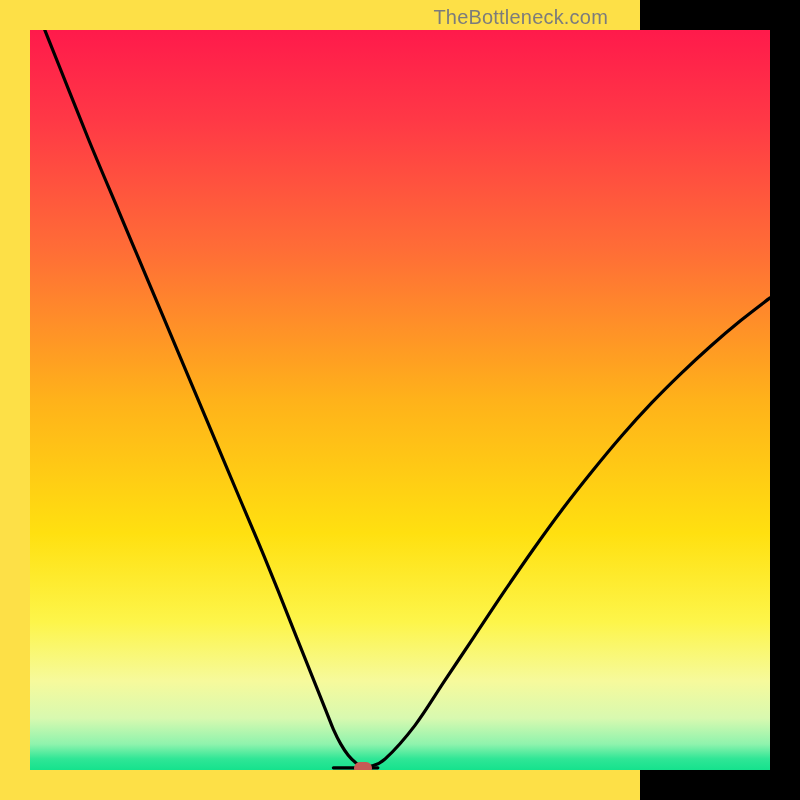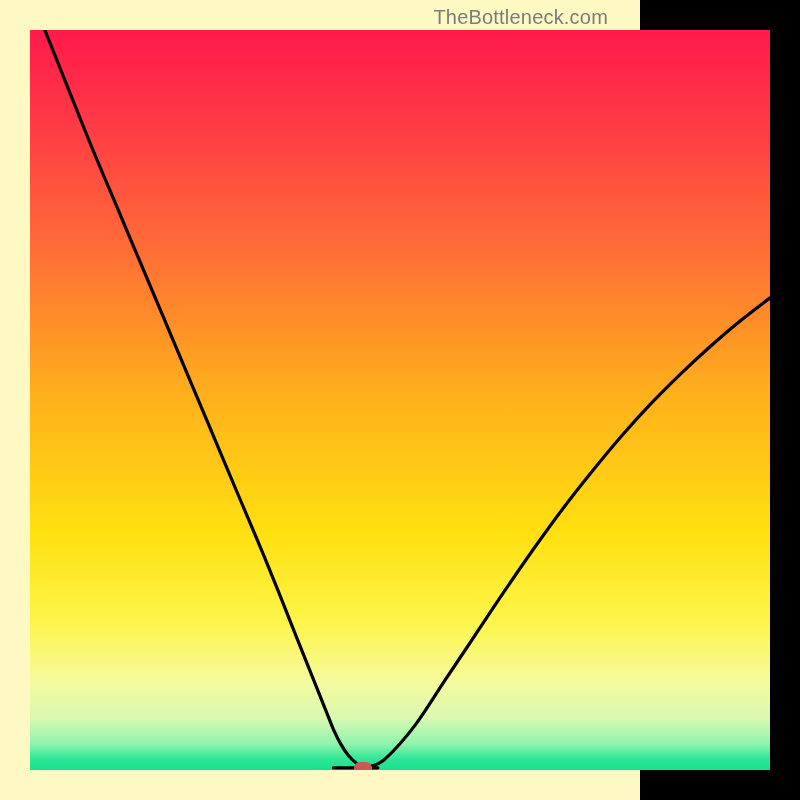--- a/index.html
+++ b/index.html
@@ -8,21 +8,21 @@
     width: 800px;
     height: 800px;
     overflow: hidden;
     background: #000;
     font-family: Arial, Helvetica, sans-serif;
   }
   .frame {
     position: relative;
     width: 640px;
     height: 800px;
-    background: #fef9c3;
+    background: #fde047;
     text-decoration: underline;
   }
   .plot-area {
     position: absolute;
     left: 30px;
     top: 30px;
     width: 740px;
     height: 740px;
     overflow: hidden;
   }

